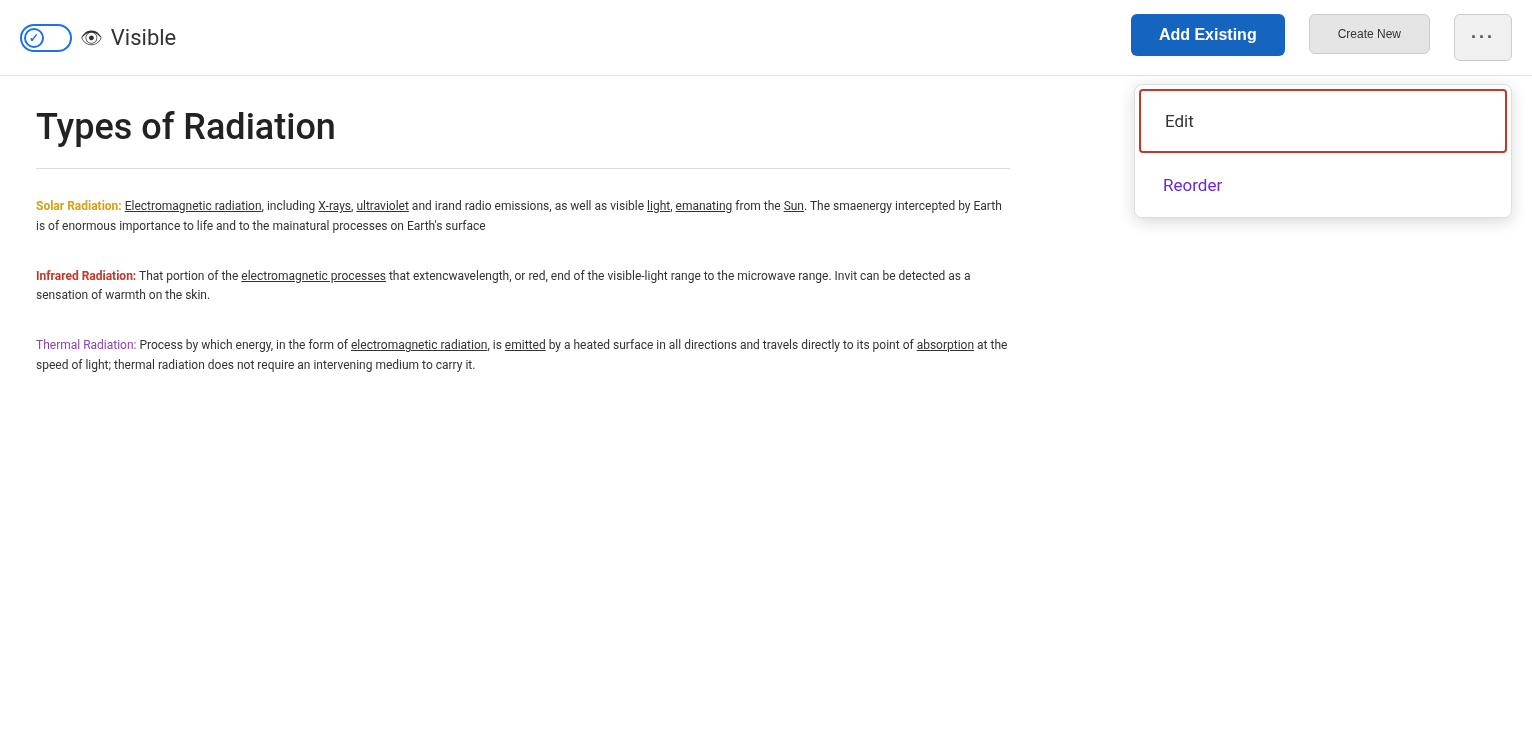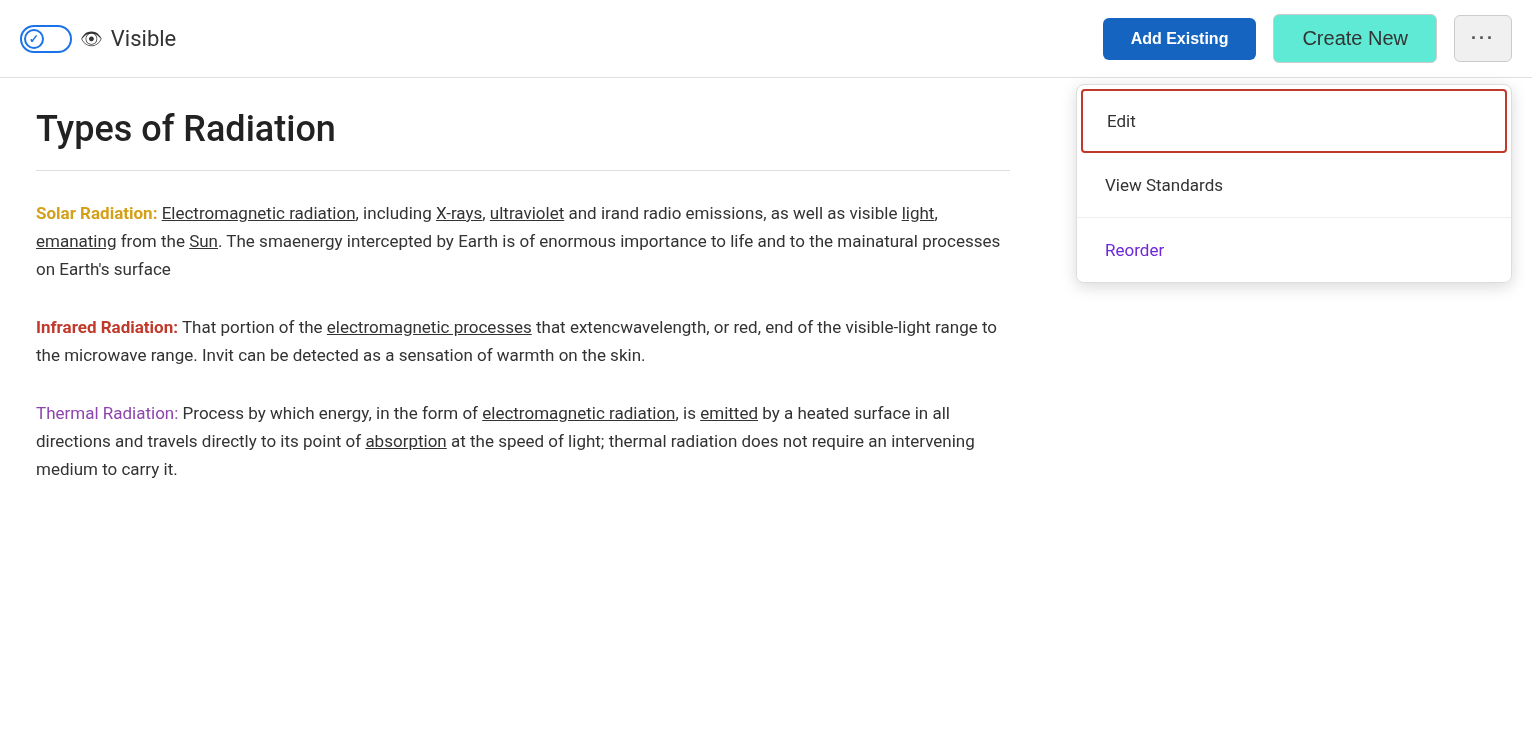--- a/index.html
+++ b/index.html
@@ -73,44 +73,44 @@
       color: #333;
     }
 
     .visible-label {
       font-size: 22px;
       color: #333;
     }
 
     .toolbar-right {
       display: flex;
-      align-items: center;
-      gap: 17px;
+      align-items: flex-start;
+      gap: 24px;
       position: relative;
     }
 
     .btn-add-existing {
       background: #1565c0;
       color: #fff;
       border: none;
       border-radius: 6px;
       padding: 12px 28px;
       font-size: 16px;
       font-weight: 600;
       cursor: pointer;
       white-space: nowrap;
     }
 
     .btn-create-new {
-      background: #5eead4;
+      background: #e5e5e5;
       color: #333;
       border: 1px solid #ccc;
       border-radius: 6px;
       padding: 12px 28px;
-      font-size: 20px;
+      font-size: 12px;
       font-weight: 500;
       cursor: pointer;
       white-space: nowrap;
     }
 
     .btn-more {
       background: #f0f0f0;
       color: #555;
       border: 1px solid #ccc;
       border-radius: 6px;
@@ -119,21 +119,21 @@
       font-weight: bold;
       cursor: pointer;
       letter-spacing: 2px;
     }
 
     
     .dropdown-menu {
       position: absolute;
       top: 70px;
       right: 0;
-      width: 436px;
+      width: 378px;
       background: #fff;
       border: 1px solid #ddd;
       border-radius: 8px;
       box-shadow: 0 4px 16px rgba(0,0,0,0.15);
       z-index: 100;
       overflow: hidden;
     }
 
     .dropdown-item {
       padding: 22px 28px;
@@ -175,21 +175,21 @@
 
     .divider {
       border: none;
       border-top: 1px solid #ddd;
       margin-bottom: 28px;
     }
 
     .content-section {
       margin-bottom: 30px;
       line-height: 1.65;
-      font-size: 17px;
+      font-size: 12px;
     }
 
     .solar-label {
       color: #d4a017;
       font-weight: 700;
     }
 
     .infrared-label {
       color: #c0392b;
       font-weight: 700;
@@ -221,21 +221,20 @@
     </div>
   </div>
 
   <div class="toolbar-right">
     <button class="btn-add-existing">Add Existing</button>
     <button class="btn-create-new">Create New</button>
     <button class="btn-more">···</button>
 
     <div class="dropdown-menu">
       <div class="dropdown-item active">Edit</div>
-      <div class="dropdown-item">View Standards</div>
       <div class="dropdown-item disabled">Reorder</div>
     </div>
   </div>
 </div>
 
 <div class="main-content">
   <h1 class="page-title">Types of Radiation</h1>
   <hr class="divider">
 
   <div class="content-section">

